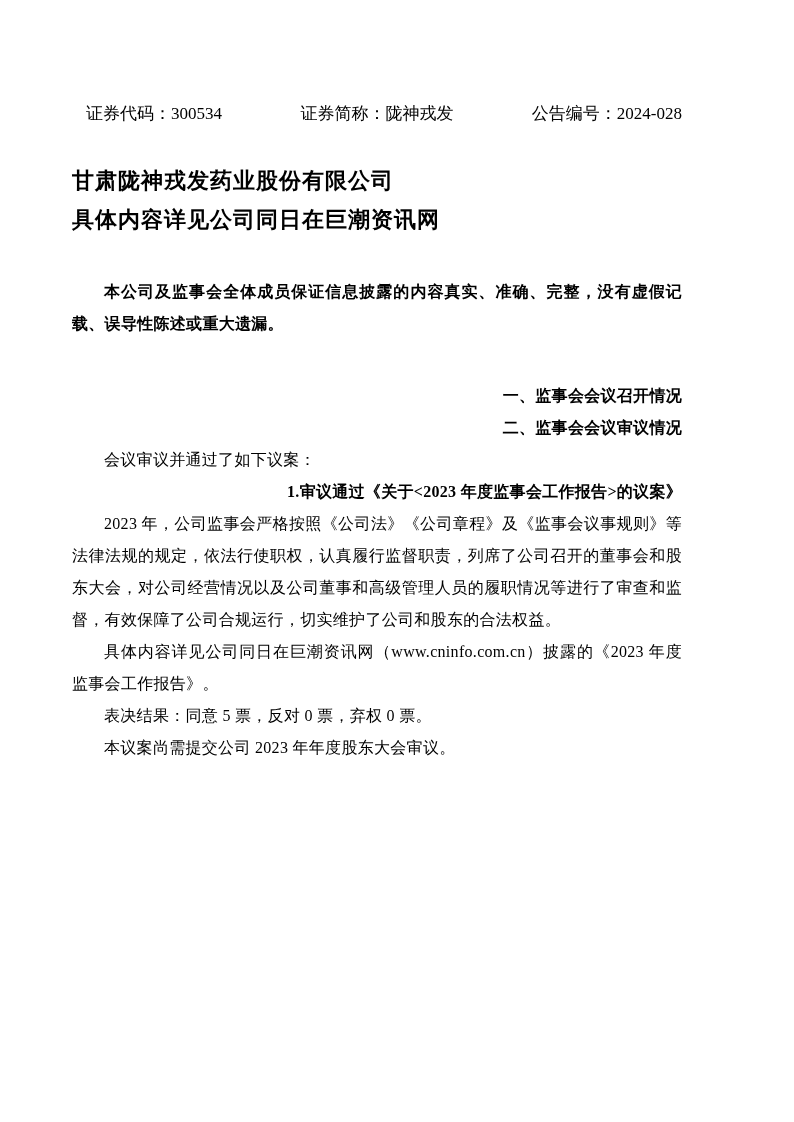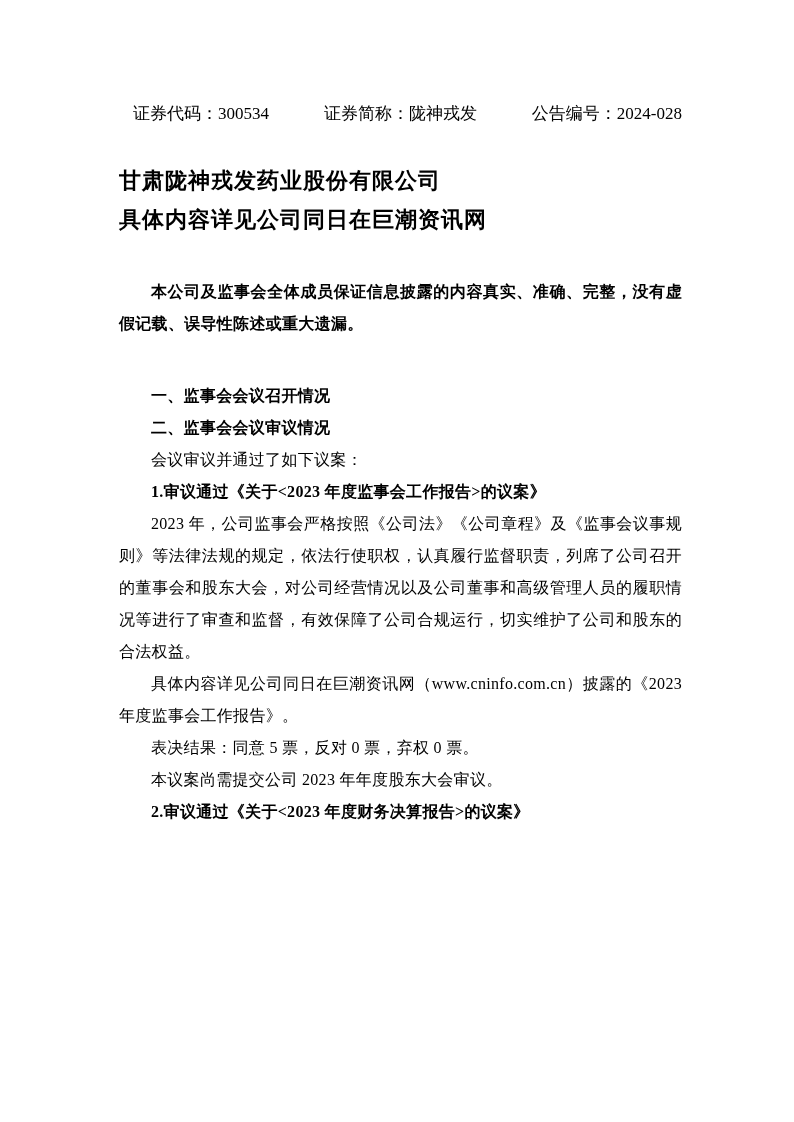--- a/index.html
+++ b/index.html
@@ -7,21 +7,21 @@
     padding: 0;
     background: #ffffff;
   }
   .page {
     position: relative;
     width: 794px;
     height: 1122px;
     box-sizing: border-box;
     background: #ffffff;
     color: #000000;
-    padding: 0 112px 0 119px;
+    padding: 0 112px 0 72px;
     overflow: hidden;
     font-family: "Liberation Serif", "DejaVu Serif", serif;
   }
   .header-row {
     margin-top: 103px;
     padding-left: 14px;
     display: flex;
     justify-content: space-between;
     font-size: 17px;
     line-height: 22px;
@@ -47,21 +47,21 @@
   .para, .sec-heading, .item-heading {
     margin: 0;
     font-size: 16px;
     line-height: 32px;
     text-align: justify;
     text-indent: 2em;
     letter-spacing: 0.3px;
   }
   .sec-heading, .item-heading {
     font-weight: bold;
-    text-align: left;
+    text-align: right;
   }
   .gap-before {
     margin-top: 39px;
   }
 </style>
 </head>
 <body>
 
 <div class="page">
 
@@ -82,15 +82,14 @@
 
   <p class="sec-heading">二、监事会会议审议情况</p>
   <p class="para">会议审议并通过了如下议案：</p>
 
   <p class="item-heading">1.审议通过《关于&lt;2023 年度监事会工作报告&gt;的议案》</p>
   <p class="para">2023 年，公司监事会严格按照《公司法》《公司章程》及《监事会议事规则》等法律法规的规定，依法行使职权，认真履行监督职责，列席了公司召开的董事会和股东大会，对公司经营情况以及公司董事和高级管理人员的履职情况等进行了审查和监督，有效保障了公司合规运行，切实维护了公司和股东的合法权益。</p>
   <p class="para">具体内容详见公司同日在巨潮资讯网（www.cninfo.com.cn）披露的《2023 年度监事会工作报告》。</p>
   <p class="para">表决结果：同意 5 票，反对 0 票，弃权 0 票。</p>
   <p class="para">本议案尚需提交公司 2023 年年度股东大会审议。</p>
 
-  <p class="item-heading">2.审议通过《关于&lt;2023 年度财务决算报告&gt;的议案》</p>
 
 </div>
 
 </body></html>

